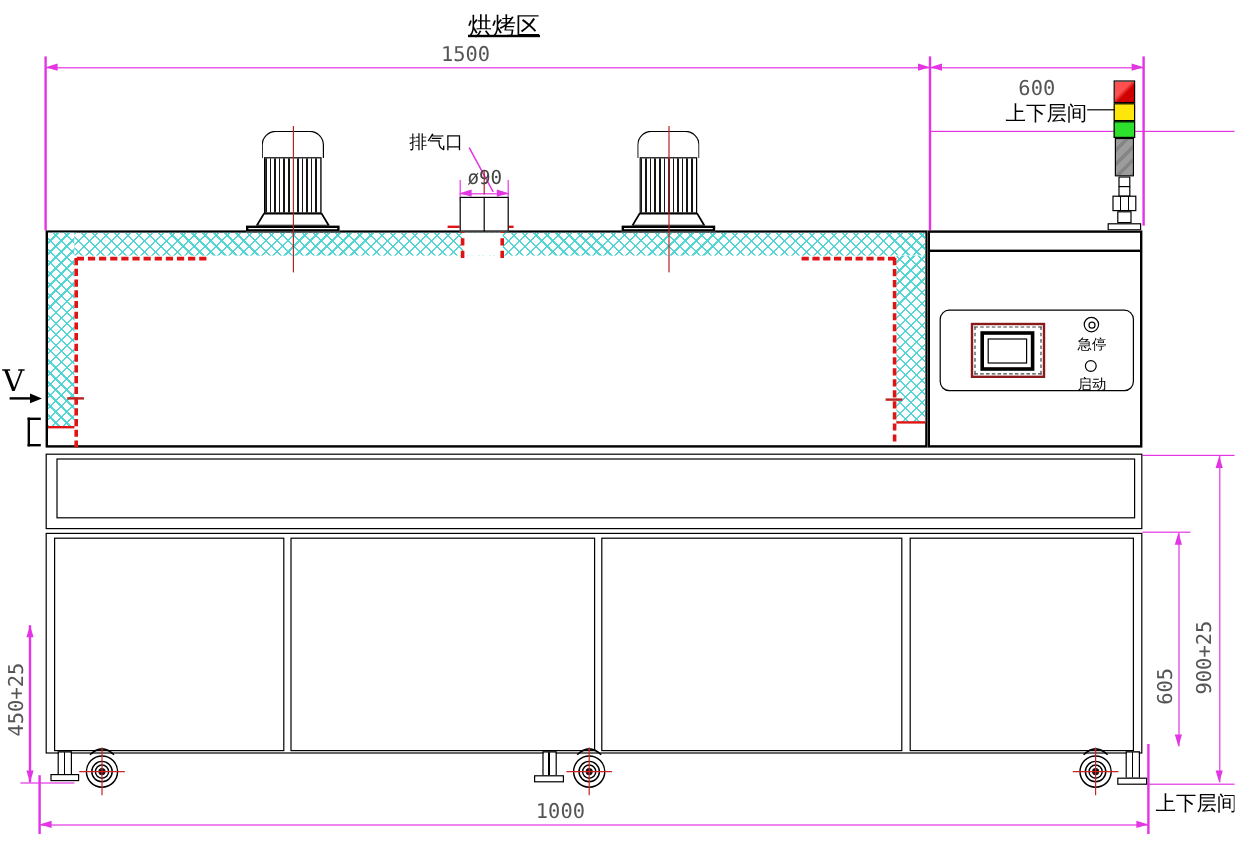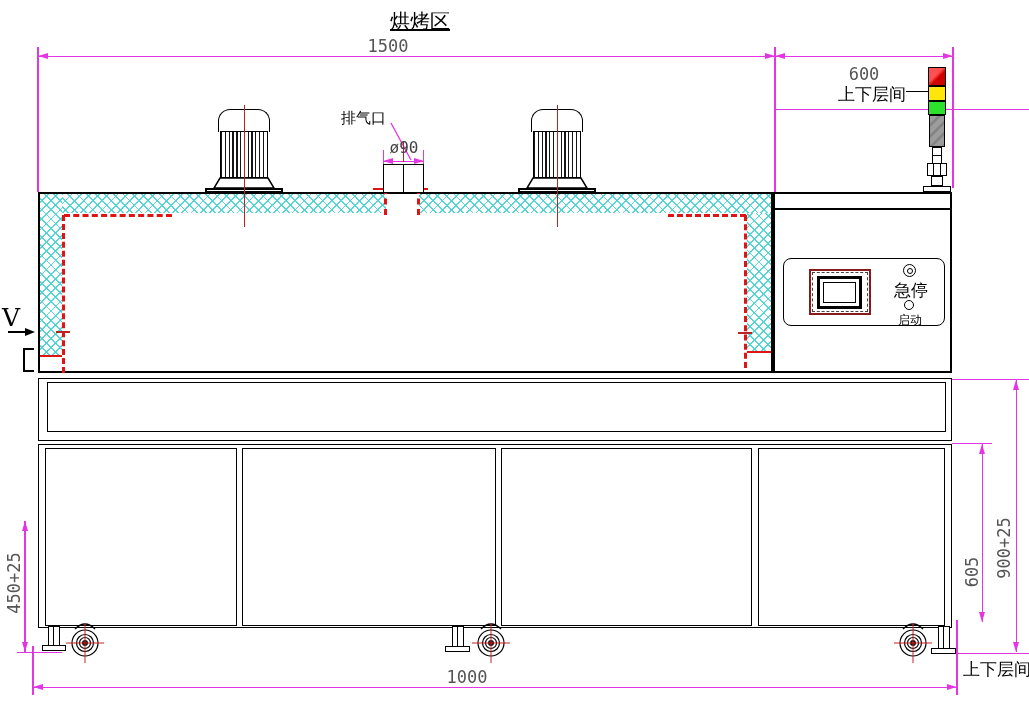--- a/index.html
+++ b/index.html
@@ -140,21 +140,21 @@
   <div class="box2" style="left:773px;top:192px;width:179px;height:181px;"></div>
   <div class="blk" style="left:775px;top:208px;width:175px;height:1.5px;"></div>
 
   <div class="box" style="left:783px;top:258px;width:162px;height:68px;border-radius:8px;"></div>
   <div class="abs" style="left:809px;top:269px;width:62px;height:46px;border:2px solid #8a1a1a;background:#fff;"></div>
   <div class="abs" style="left:812px;top:272px;width:56px;height:40px;border:1px dashed #444;"></div>
   <div class="abs" style="left:817px;top:276px;width:45px;height:33px;border:3px solid #000;background:#fff;"></div>
   <div class="abs" style="left:823px;top:282px;width:33px;height:21px;border:1px solid #000;"></div>
   <div class="circ" style="left:903px;top:264px;width:13px;height:13px;"></div>
   <div class="circ" style="left:906.5px;top:267.5px;width:6px;height:6px;"></div>
-  <div class="cjk" style="left:894px;top:279px;width:32px;font-size:17px;text-align:center;">急停</div>
+  <div class="cjk" style="left:894px;top:279px;width:32px;font-size:12px;text-align:center;">急停</div>
   <div class="circ" style="left:904px;top:300px;width:10px;height:10px;"></div>
   <div class="cjk" style="left:894px;top:312px;width:32px;font-size:12px;text-align:center;">启动</div>
 
   <div class="abs" style="left:928px;top:67px;width:18px;height:19px;border:1px solid #000;background:linear-gradient(135deg,#ff5050 42%,#cf0000 58%);"></div>
   <div class="abs" style="left:928px;top:86px;width:18px;height:15px;border:1px solid #000;background:#ffe60a;"></div>
   <div class="abs" style="left:928px;top:101px;width:18px;height:14px;border:1px solid #000;background:#2ce02c;"></div>
   <div class="abs" style="left:929px;top:115px;width:16px;height:32px;border:1px solid #000;background:repeating-linear-gradient(135deg,#9c9c9c 0 5px,#858585 5px 8px);"></div>
   <div class="abs" style="left:932px;top:147px;width:10px;height:9px;border:1px solid #000;background:#fff;"></div>
   <div class="abs" style="left:932px;top:155px;width:10px;height:9px;border:1px solid #000;background:#fff;"></div>
   <div class="abs" style="left:927px;top:163px;width:20px;height:13px;border:1px solid #000;background:linear-gradient(90deg,#fff 0 5px,#000 5px 6px,#fff 6px 12px,#000 12px 13px,#fff 13px);"></div>

